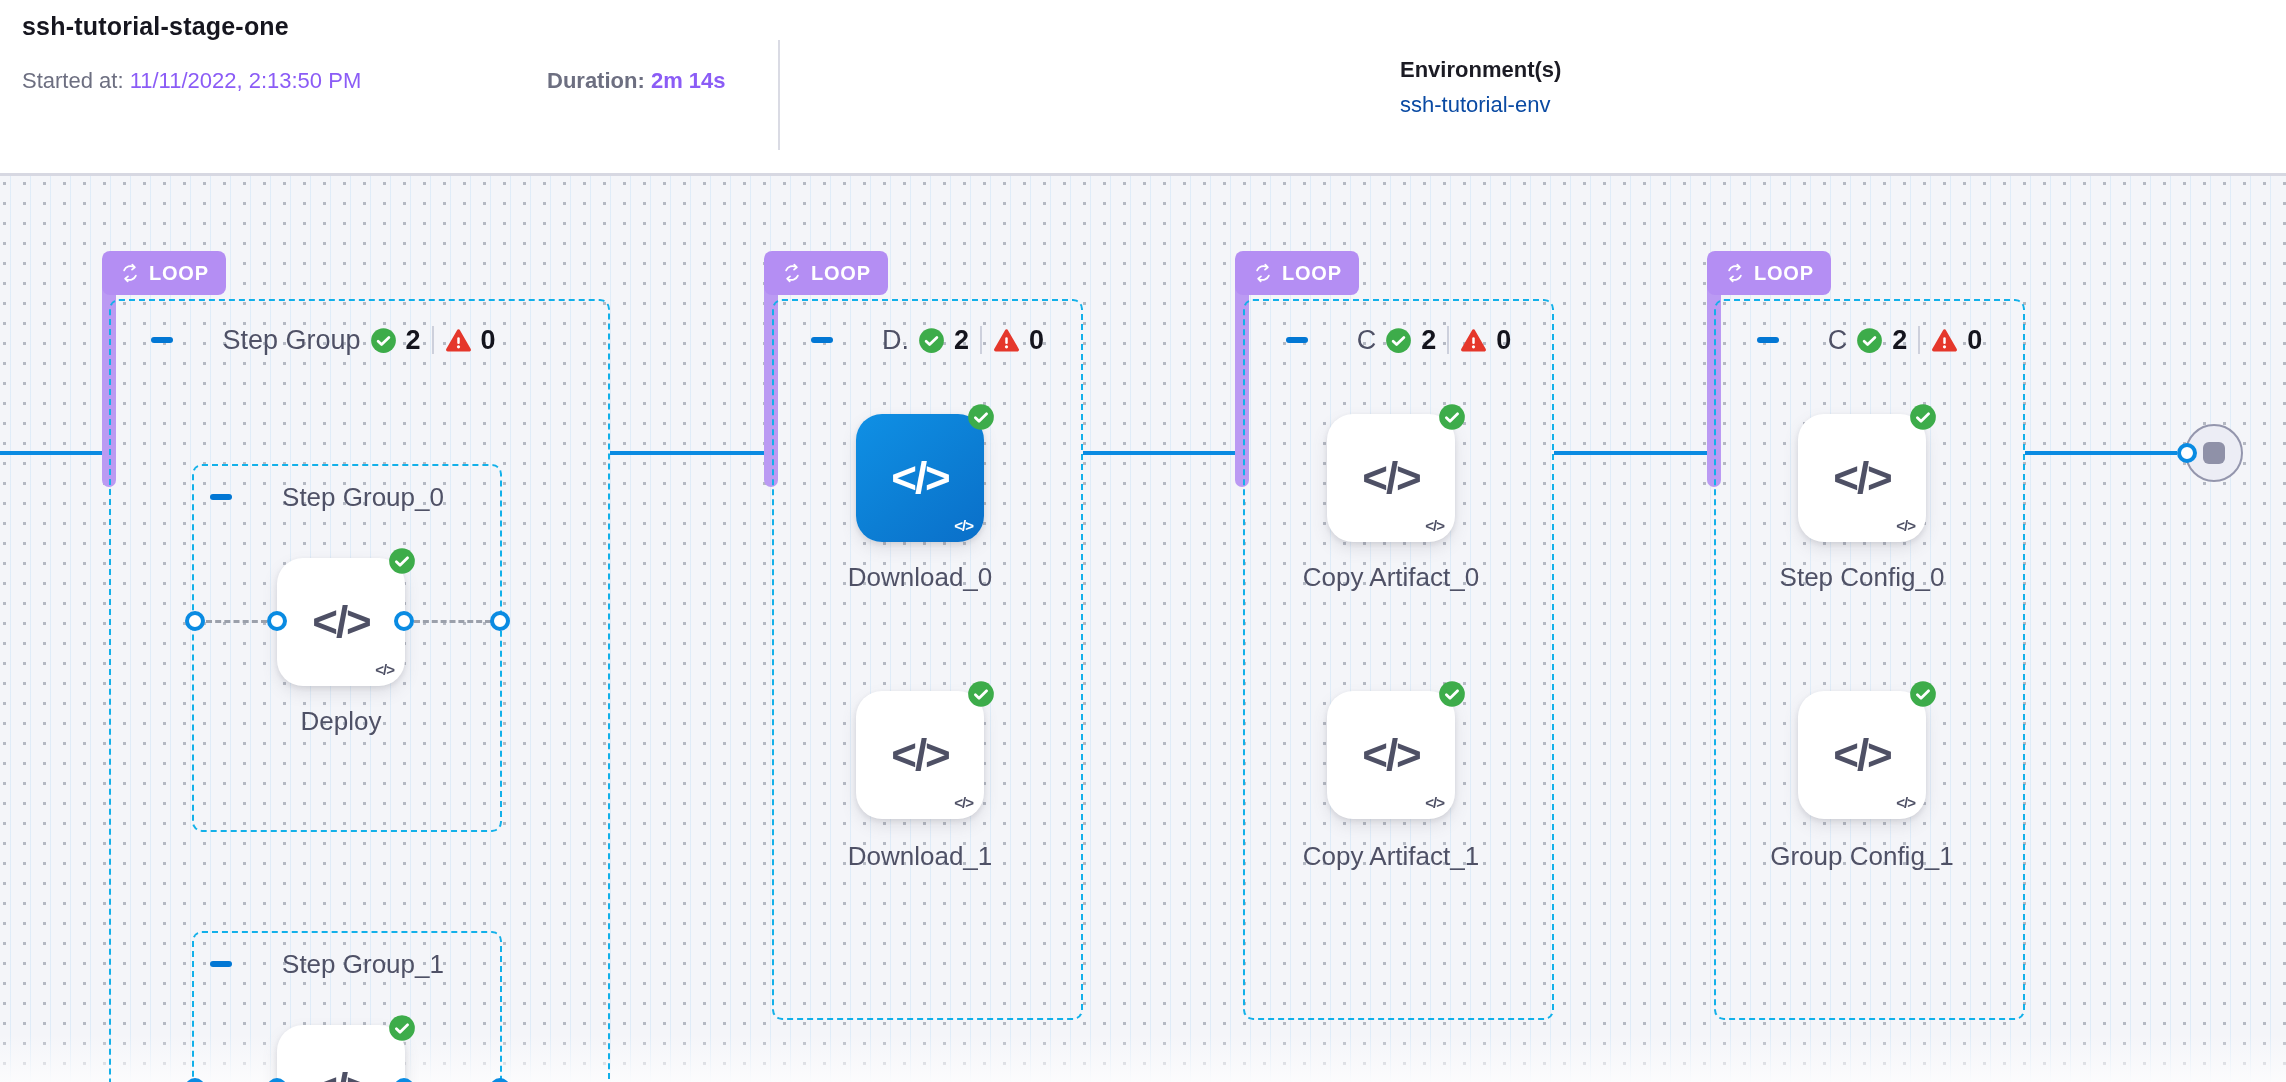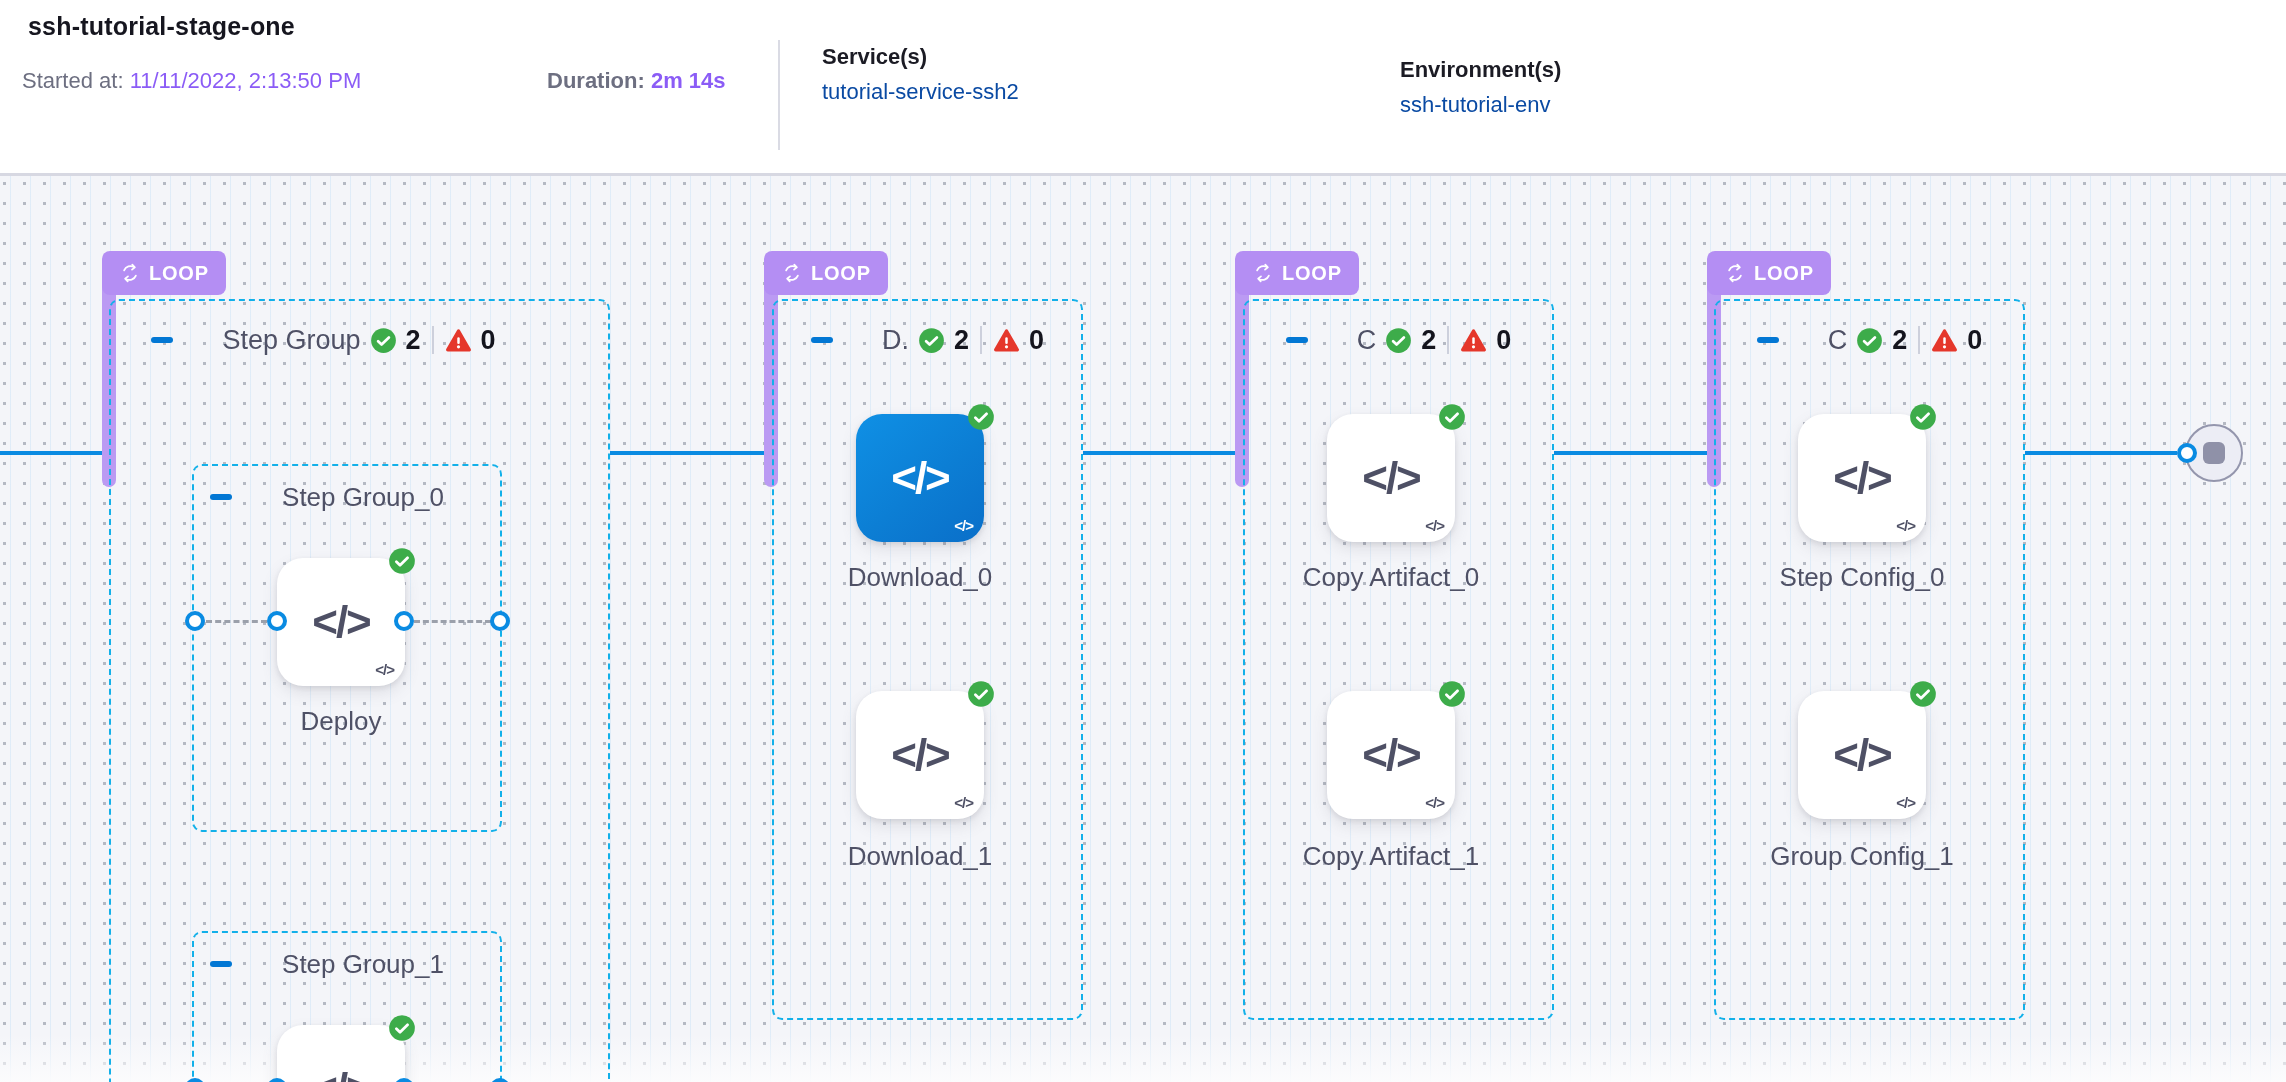--- a/index.html
+++ b/index.html
@@ -1,21 +1,21 @@
 <!DOCTYPE html>
 <html><head>
 <meta charset="utf-8">
 <style>
   * { margin:0; padding:0; box-sizing:border-box; }
   html,body { width:2286px; height:1082px; overflow:hidden; background:#fff; }
   .page { position:relative; width:2286px; height:1082px; font-family:"Liberation Sans", sans-serif; }
 
   
   .exec-header { position:absolute; top:0; left:0; width:2286px; height:176px; background:#fff; border-bottom:3px solid #d7d8e2; z-index:10; }
-  .h-title { position:absolute; left:28px; top:12px; font-size:25px; font-weight:700; color:#16161f; letter-spacing:.2px; }
+  .h-title { position:absolute; left:22px; top:12px; font-size:25px; font-weight:700; color:#16161f; letter-spacing:.2px; }
   .h-row { position:absolute; top:68px; font-size:22px; white-space:nowrap; }
   .h-row.started { left:22px; }
   .h-row.duration { left:547px;font-weight:bold; }
   .h-label { color:#6d6f81;text-align:center; }
   .h-value { color:#8b5cf6; }
   .h-vdivider { position:absolute; left:778px; top:40px; width:2px; height:110px; background:#dadbe4; }
   .h-col { position:absolute; top:44px; white-space:nowrap; }
   .h-col.services { left:822px; }
   .h-col.environments { left:1400px;margin-top:13px; }
   .h-col-label { font-size:22px; font-weight:700; color:#1b1b24; margin-bottom:9px; }
@@ -104,24 +104,20 @@
 </head>
 <body>
 
 <div class="page">
 
   <div class="exec-header">
     <div class="h-title">ssh-tutorial-stage-one</div>
     <div class="h-row started"><span class="h-label">Started at: </span><span class="h-value">11/11/2022, 2:13:50 PM</span></div>
     <div class="h-row duration"><span class="h-label">Duration: </span><span class="h-value">2m 14s</span></div>
     <div class="h-vdivider"></div>
-    <div class="h-col services">
-      <div class="h-col-label">Service(s)</div>
-      <a class="h-link">tutorial-service-ssh2</a>
-    </div>
     <div class="h-col environments">
       <div class="h-col-label">Environment(s)</div>
       <a class="h-link">ssh-tutorial-env</a>
     </div>
   </div>
 
   <div class="canvas">
 
     <div class="flow-line seg1"></div>
     <div class="flow-line seg2"></div>

